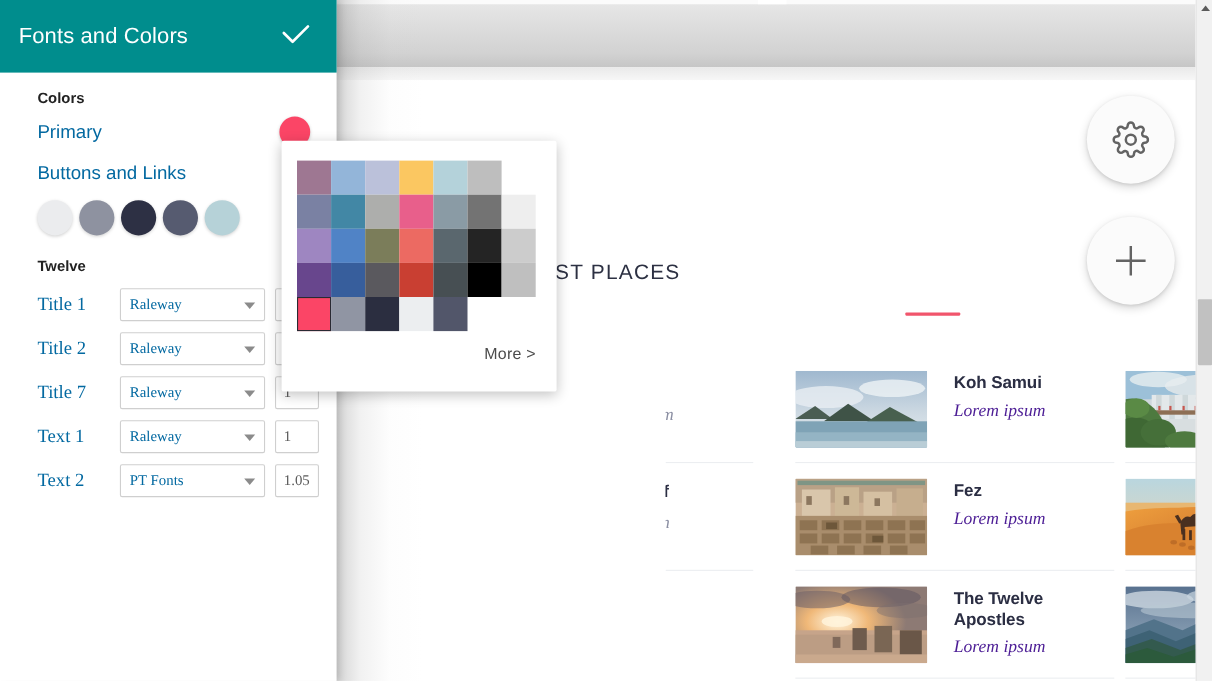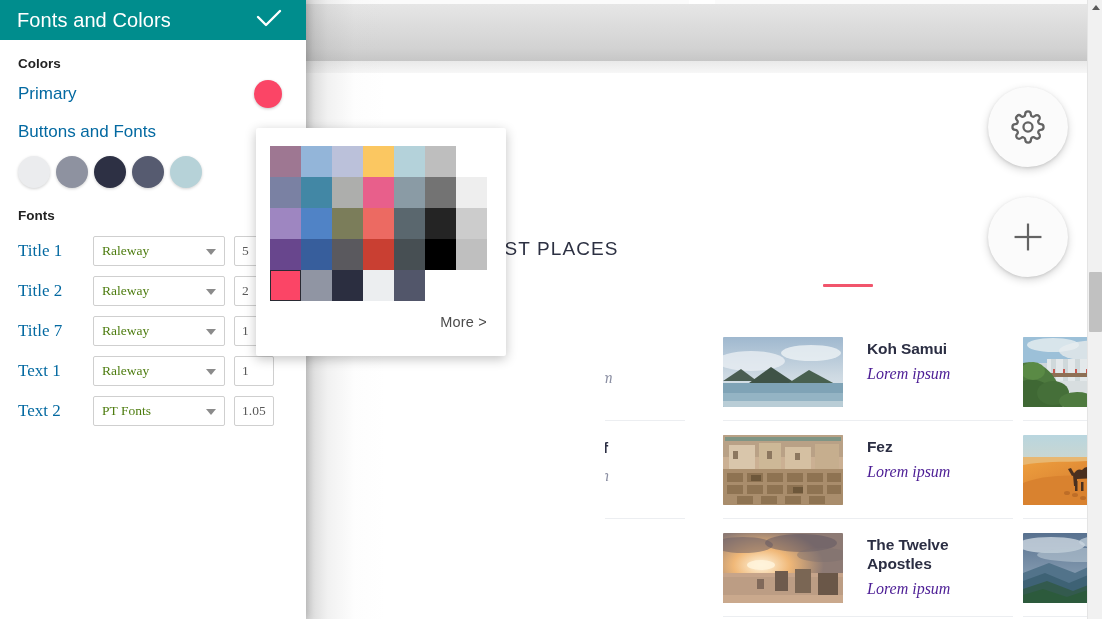--- a/index.html
+++ b/index.html
@@ -233,37 +233,37 @@
   .panel {
     position: absolute;
     left: 0; top: 0;
     width: 306px;
     height: 619px;
     background: #ffffff;
     box-shadow: 2px 0 7px rgba(0,0,0,0.16);
     z-index: 20;
   }
   .panel-header {
-    height: 40px;
+    height: 66px;
     background: #008d8d;
     display: flex;
     align-items: center;
     justify-content: space-between;
     padding: 0 22px 0 17px;
     box-sizing: border-box;
   }
   .panel-title {
     color: #ffffff;
     font-size: 20px;
     font-weight: 400;
     letter-spacing: 0.1px;
   }
   .panel-confirm { cursor: pointer; display:flex; align-items:center; }
 
-  .panel-body { padding: 16px 0 0 0; }
+  .panel-body { padding: 16px 0 0 16px; }
 
   .group-label {
     font-size: 13.5px;
     font-weight: bold;
     color: #222222;
     padding-left: 18px;
     margin-bottom: 13px;
   }
   .field-label {
     font-size: 17px;
@@ -321,21 +321,21 @@
     background: #ffffff;
     border-radius: 2px;
     display: flex;
     align-items: center;
     padding: 0 8px;
     box-sizing: border-box;
     cursor: pointer;
   }
   .select .sel-value {
     font-size: 13.5px;
-    color: #4d7c0f;
+    color: #0369a1;
   }
   .select .caret {
     position: absolute;
     right: 8px;
     top: 12px;
     width: 0; height: 0;
     border-left: 5px solid transparent;
     border-right: 5px solid transparent;
     border-top: 6px solid #8b8b8b;
   }
@@ -667,31 +667,31 @@
 
     <div class="panel-body">
 
       <div class="group-label">Colors</div>
 
       <div class="row-primary">
         <div class="field-label">Primary</div>
         <div class="swatch-primary"></div>
       </div>
 
-      <div class="field-label" style="margin-top:2px;">Buttons and  Fonts</div>
+      <div class="field-label" style="margin-top:2px;">Buttons and  Links</div>
 
       <div class="btnlinks-row">
         <div class="circle" style="background:#ebecee;"></div>
         <div class="circle" style="background:#8e92a0;"></div>
         <div class="circle" style="background:#2d3044;"></div>
         <div class="circle" style="background:#565b70;"></div>
         <div class="circle" style="background:#b6d2d8;"></div>
       </div>
 
-      <div class="group-label" style="margin-top:20px; margin-bottom:6px;">Fonts</div>
+      <div class="group-label" style="margin-top:20px; margin-bottom:6px;">Twelve</div>
 
       <div class="fonts-list">
 
         <div class="font-row">
           <div class="field-label">Title 1</div>
           <div class="select">
             <span class="sel-value">Raleway</span>
             <span class="caret"></span>
           </div>
           <div class="numinput">5</div>

